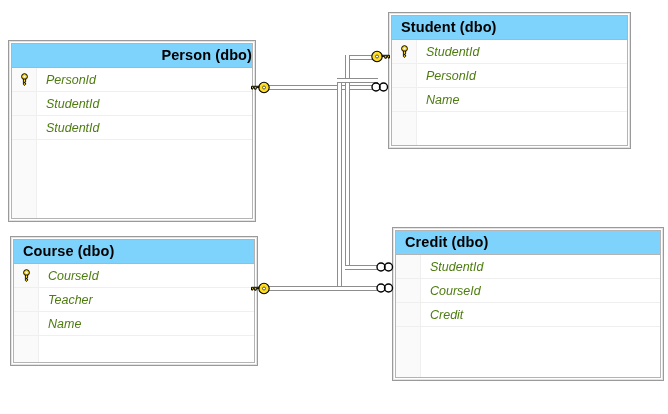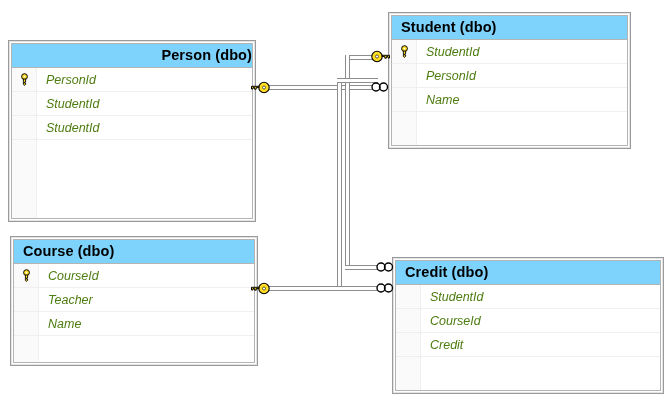--- a/index.html
+++ b/index.html
@@ -280,21 +280,21 @@
           <div class="field-name">Name</div>
         </div>
         <div class="field-row filler">
           <div class="key-cell"></div>
           <div class="field-name"></div>
         </div>
       </div>
     </div>
   </div>
 
-  <div class="table-box" style="left:392px; top:227px; width:272px; height:137px;margin-top:30px;">
+  <div class="table-box" style="left:392px; top:227px; width:272px; height:154px;">
     <div class="table-inner">
       <div class="table-header">Credit (dbo)</div>
       <div class="rows">
         <div class="field-row">
           <div class="key-cell"></div>
           <div class="field-name">StudentId</div>
         </div>
         <div class="field-row">
           <div class="key-cell"></div>
           <div class="field-name">CourseId</div>

